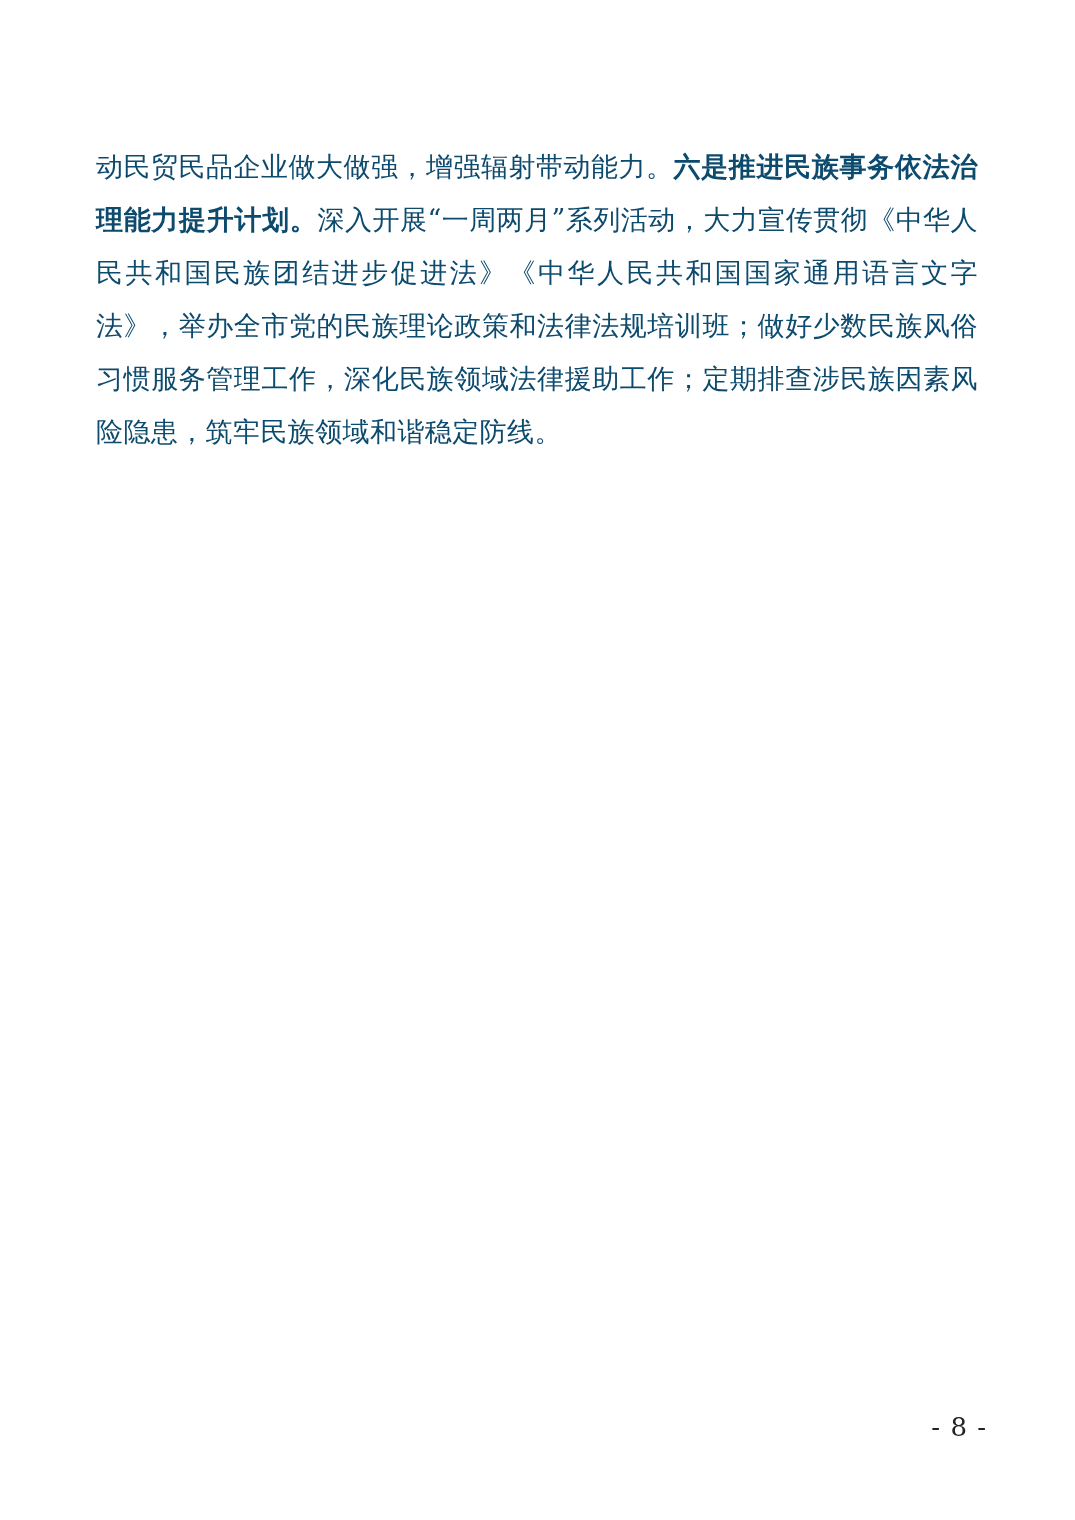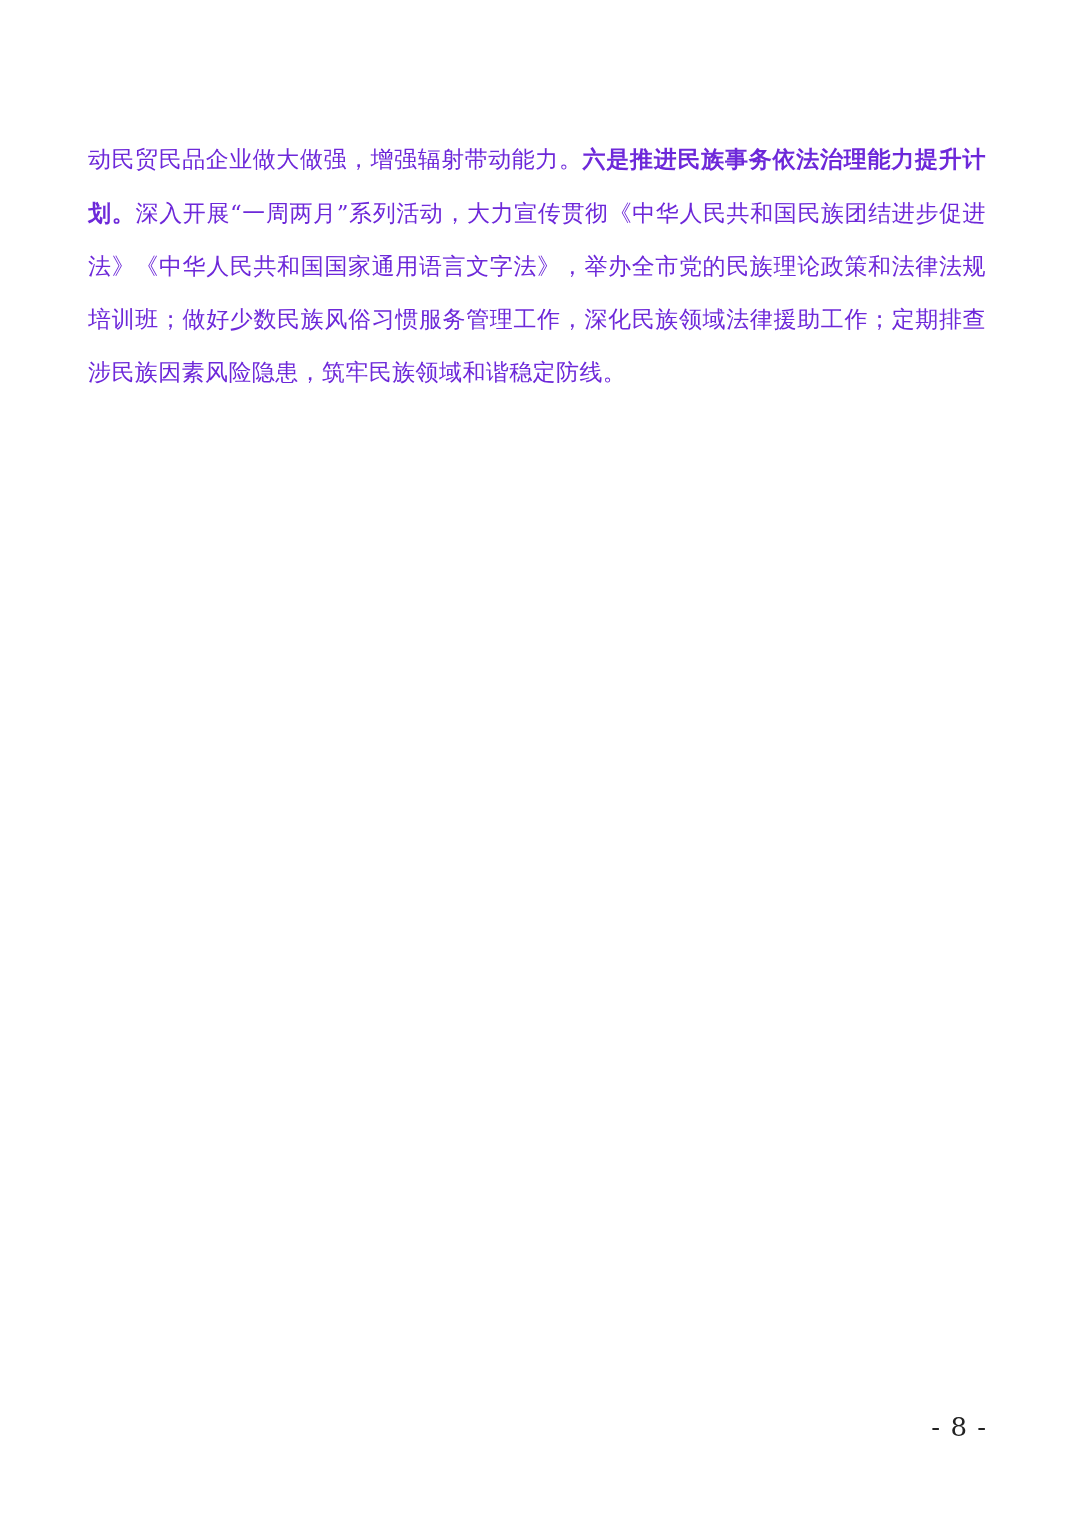--- a/index.html
+++ b/index.html
@@ -18,27 +18,27 @@
     box-sizing: border-box;
     overflow: hidden;
   }
   .content {
     position: absolute;
     left: 88px;
     top: 132px;
     width: 898px;
   }
   .body-text {
-    font-size: 23px;
+    font-size: 27px;
     line-height: 53px;
-    color: #6d28d9;
+    color: #0c4a6e;
     text-align: justify;
     text-justify: inter-ideograph;
     letter-spacing: 0.4px;
-    margin: 0;
+    margin: 8px;
   }
   .body-text .bold-run {
     font-weight: bold;
     letter-spacing: 0.6px;
   }
   .page-number {
     position: absolute;
     right: 88px;
     bottom: 78px;
     font-size: 26px;

